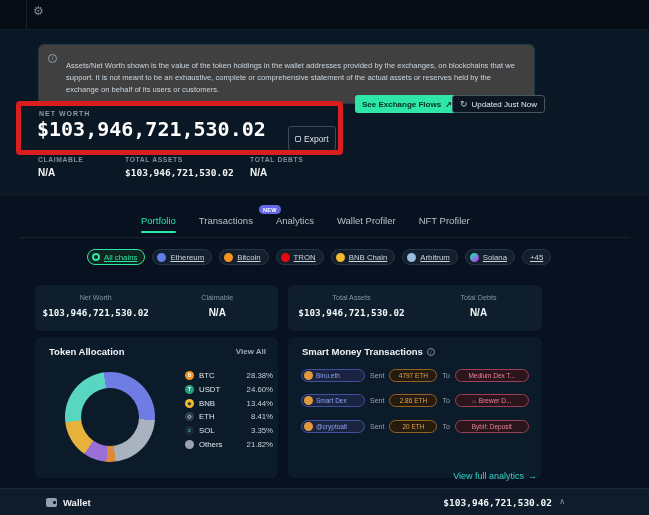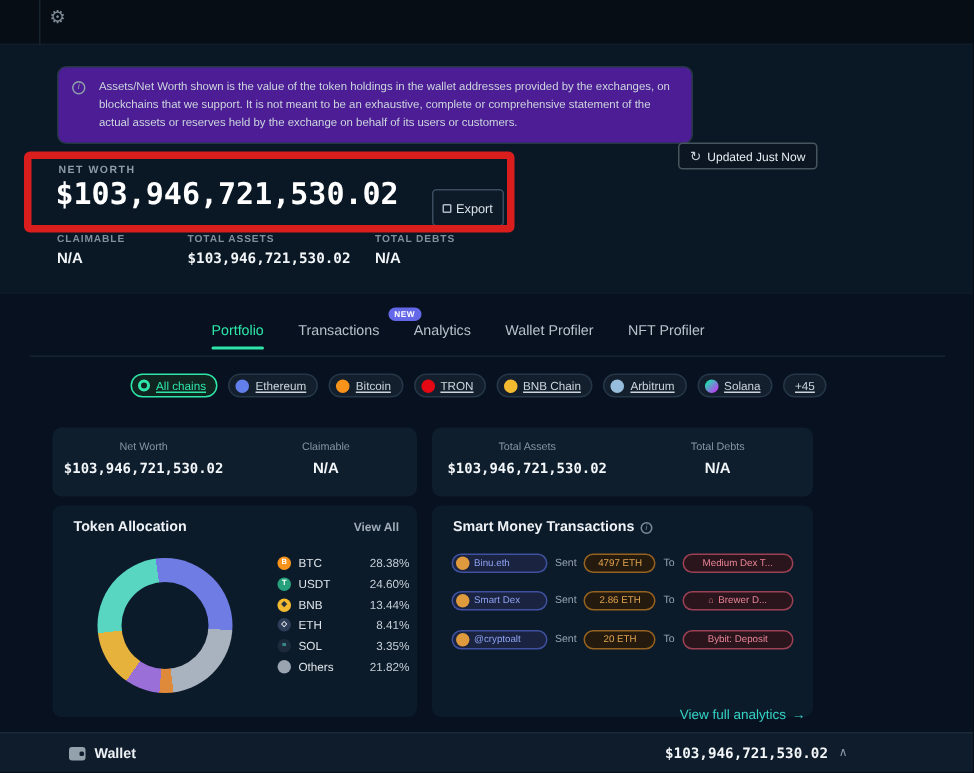--- a/index.html
+++ b/index.html
@@ -11,22 +11,22 @@
 
   
   .topstrip{ left:0; top:0; width:649px; height:30px; background:#060d15; border-bottom:1px solid #101d29; }
   .topstrip .vline{ position:absolute; left:26px; top:0; width:1px; height:30px; background:#15232f; }
   .gear{ position:absolute; left:33px; top:4px; font-size:12px; color:#7e8b96; }
 
   .lowerbg{ left:0; top:196px; width:649px; height:292px; background:#071120; }
   .section-line{ left:0; top:195px; width:649px; height:1px; background:#0e1a26; }
 
   
-  .disclaimer{ left:38px; top:44px; width:424px; min-height:48px; background:#4c1d95;
-    border:1px solid #243744; border-radius:6px; padding:7px 12px 7px 27px;
+  .disclaimer{ left:38px; top:44px; width:497px; min-height:48px; background:#404040;
+    border:1px solid #243744; border-radius:6px; padding:15px 12px 7px 27px;
     font-size:7.6px; line-height:1.6; color:#ccd6de; }
   .info-dot{ position:absolute; left:9px; top:9px; width:9px; height:9px; border:1px solid #8fa0ac;
     border-radius:50%; color:#8fa0ac; font-size:6px; text-align:center; line-height:7px; font-style:italic; }
 
   
   .red-box{ left:16px; top:101px; width:327px; height:54px; border:5px solid #da1e1e;
     border-radius:4px; z-index:40; pointer-events:none; }
 
   
   .nw-label{ left:39px; top:110px; font-size:7px; font-weight:bold; letter-spacing:1px; color:#8d9ca8; }
@@ -142,20 +142,24 @@
   <div class="abs disclaimer">
     <span class="info-dot">i</span>
     <span>Assets/Net Worth shown is the value of the token holdings in the wallet addresses provided by the exchanges, on blockchains that we support. It is not meant to be an exhaustive, complete or comprehensive statement of the actual assets or reserves held by the exchange on behalf of its users or customers.</span>
   </div>
 
   <div class="abs nw-label">NET WORTH</div>
   <div class="abs nw-value mono">$103,946,721,530.02</div>
   <div class="abs export-btn">
     <span class="export-icn"></span>
     <span>Export</span>
+  </div>
+  <div class="abs flows-btn">
+    <span>See Exchange Flows</span>
+    <span>↗</span>
   </div>
   <div class="abs updated-btn">
     <span class="icn">↻</span>
     <span>Updated Just Now</span>
   </div>
 
   <div class="abs red-box"></div>
 
   <div class="abs stat" style="left:38px">
     <div class="s-label">CLAIMABLE</div>

